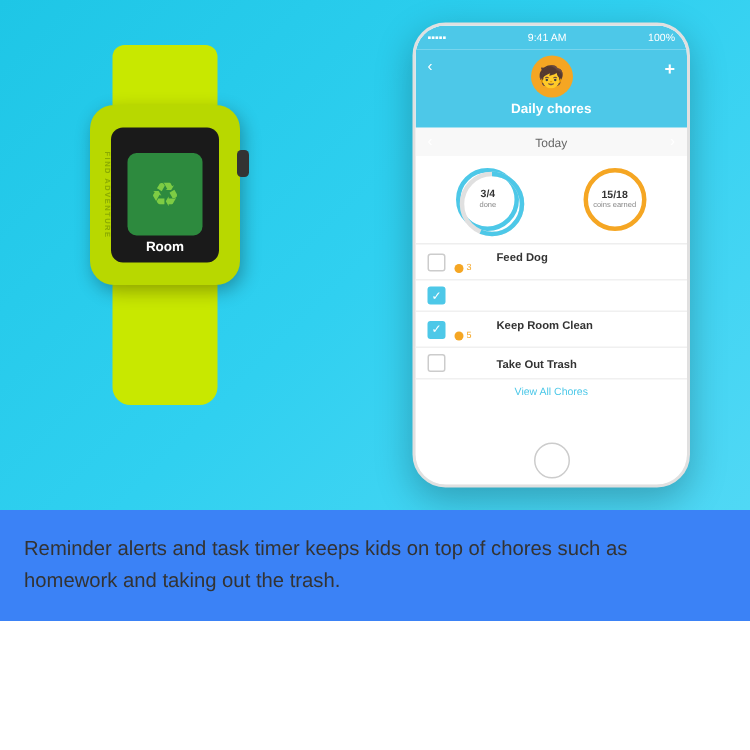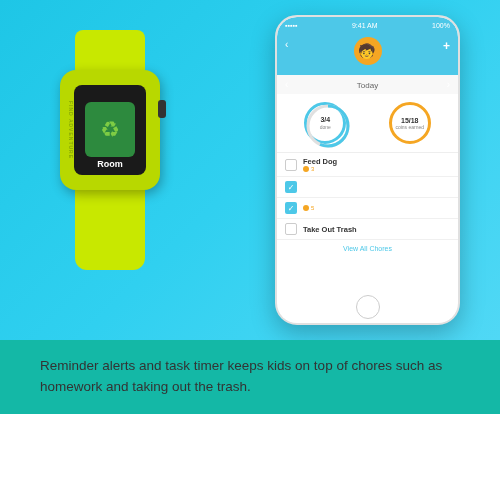--- a/index.html
+++ b/index.html
@@ -305,20 +305,21 @@
     }
 
     .chore-info {
       flex: 1;
     }
 
     .chore-name {
       font-size: 7.5px;
       color: #333;
       font-weight: 600;
+      margin-left: 28px;
     }
 
     .chore-coins {
       display: flex;
       align-items: center;
       font-size: 6px;
       color: #f5a623;
     }
 
     .coin-dot {
@@ -339,22 +340,22 @@
     .phone-home-btn {
       width: 24px;
       height: 24px;
       border-radius: 50%;
       border: 1px solid #ccc;
       margin: 4px auto;
     }
 
     
     .bottom-section {
-      padding: 16px 40px;
-      background: #14b8a6;
+      padding: 16px 16px;
+      background: #3b82f6;
     }
 
     .description-text {
       font-size: 13.5px;
       color: #333;
       line-height: 1.55;
       text-align: left;
     }
   </style>
 </head>
@@ -382,20 +383,21 @@
 
       <div class="phone-status-bar">
         <span>▪▪▪▪▪</span>
         <span>9:41 AM</span>
         <span>100%</span>
       </div>
 
       <div class="phone-header">
         <span class="back-btn">‹</span>
         <div class="avatar-circle">🧒</div>
+        <div class="daily-chores-title">Daily chores</div>
         <span class="plus-btn">+</span>
       </div>
 
       <div class="today-section">
         <span class="nav-arrow">‹</span>
         <span class="today-label">Today</span>
         <span class="nav-arrow">›</span>
       </div>
 
       <div class="progress-section">
@@ -431,20 +433,21 @@
           <div class="chore-check">
             <span style="color:#fff;font-size:8px;">✓</span>
           </div>
         </div>
 
         <div class="chore-item">
           <div class="chore-check">
             <span style="color:#fff;font-size:8px;">✓</span>
           </div>
           <div class="chore-info">
+            <div class="chore-name">Keep Room Clean</div>
             <div class="chore-coins">
               <div class="coin-dot"></div>5
             </div>
           </div>
         </div>
 
         <div class="chore-item">
           <div class="chore-check-empty"></div>
           <div class="chore-info">
             <div class="chore-name">Take Out Trash</div>

